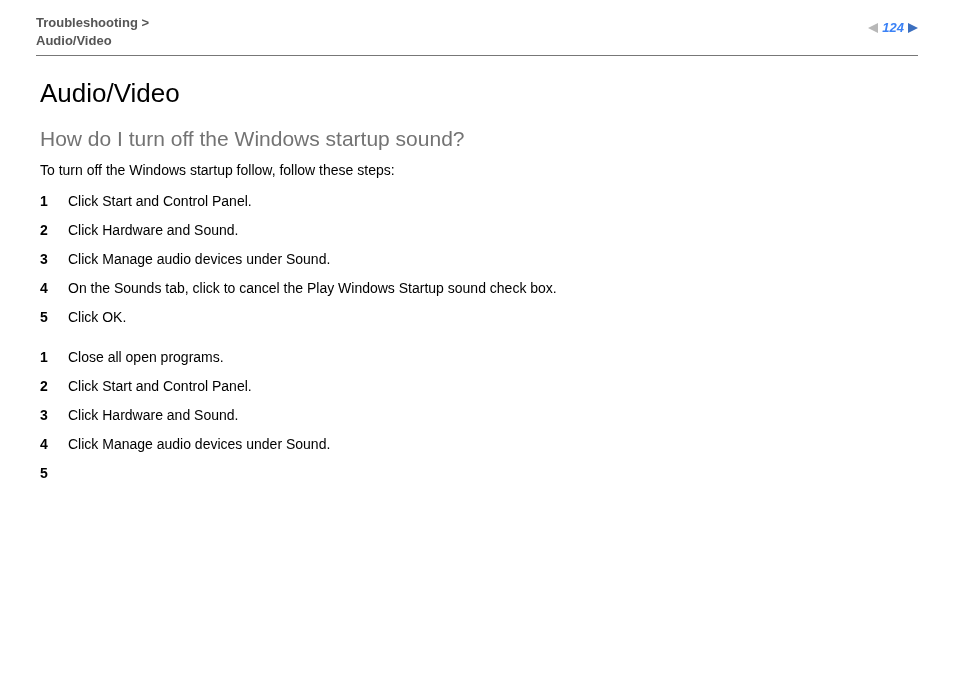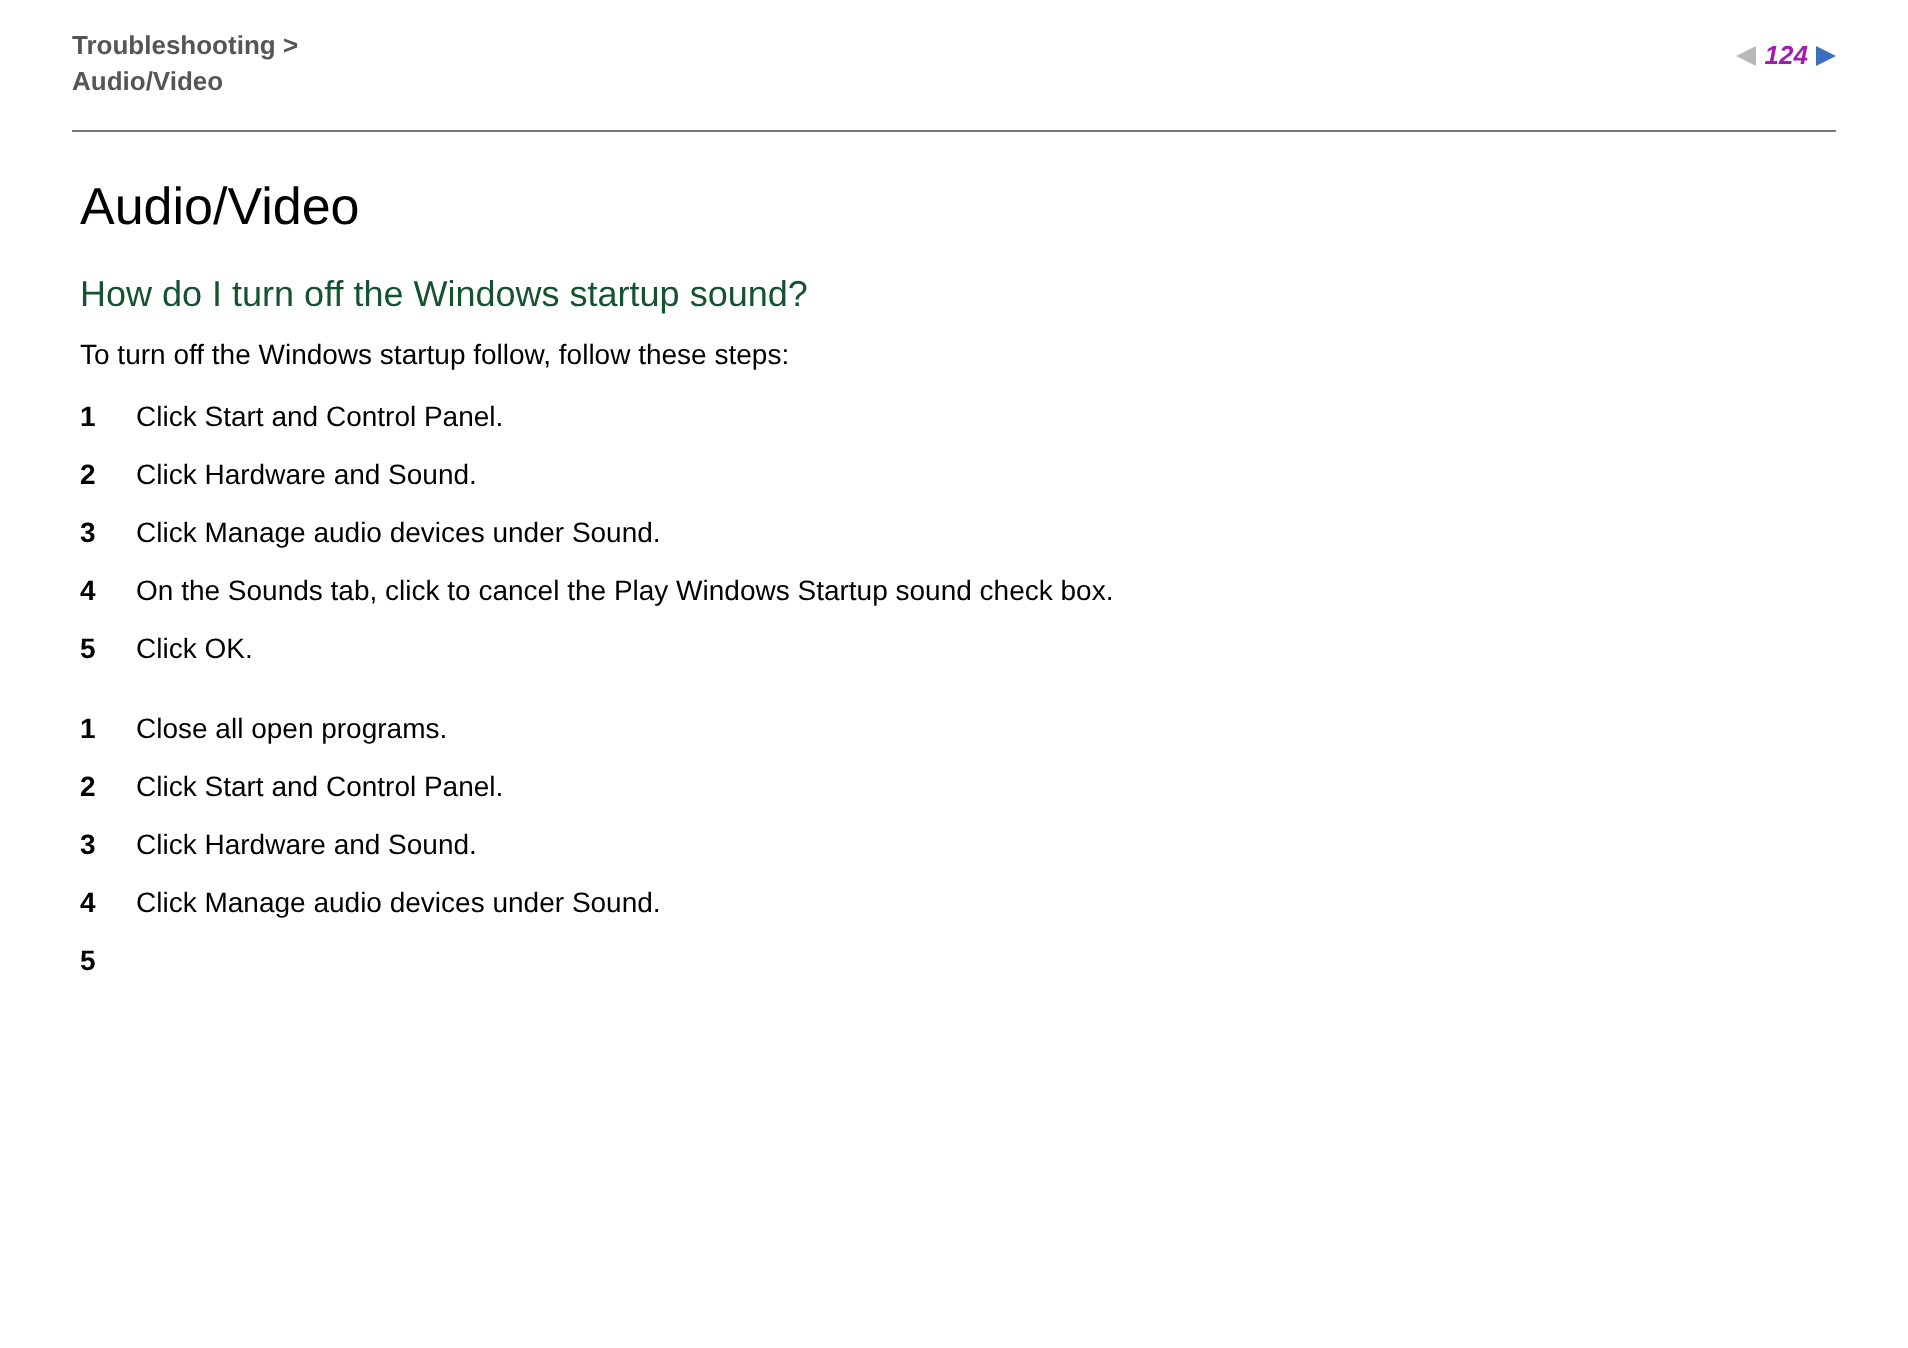--- a/index.html
+++ b/index.html
@@ -14,40 +14,40 @@
     position: relative;
   }
   .page {
     padding: 14px 36px 0 36px;
   }
   .header {
     display: flex;
     justify-content: space-between;
     align-items: flex-start;
     border-bottom: 1px solid #777;
-    padding-bottom: 16px;
+    padding-bottom: 6px;
     margin-bottom: 22px;
   }
   .breadcrumb {
     font-size: 13px;
     font-weight: bold;
     color: #555;
     line-height: 1.35;
   }
   .page-nav {
     display: flex;
     align-items: center;
     gap: 4px;
     margin-top: 6px;
   }
   .page-number {
     font-size: 13px;
     font-weight: bold;
     font-style: italic;
-    color: #a21caf;
+    color: #3b82f6;
   }
   .tri {
     display: inline-block;
     width: 0; height: 0;
   }
   .tri-left {
     border-top: 5px solid transparent;
     border-bottom: 5px solid transparent;
     border-right: 10px solid #b8b8b8;
   }
@@ -58,23 +58,23 @@
   }
   .content {
     padding: 0 4px;
   }
   h1.title {
     font-size: 26px;
     font-weight: normal;
     margin: 0 0 18px 0;
   }
   h2.subhead {
-    font-size: 18px;
+    font-size: 21px;
     font-weight: normal;
-    color: #14532d;
+    color: #737373;
     margin: 0 0 10px 0;
   }
   p.body {
     font-size: 14px;
     margin: 0 0 12px 0;
     line-height: 1.35;
   }
   ol.steps {
     list-style: none;
     padding: 0;

